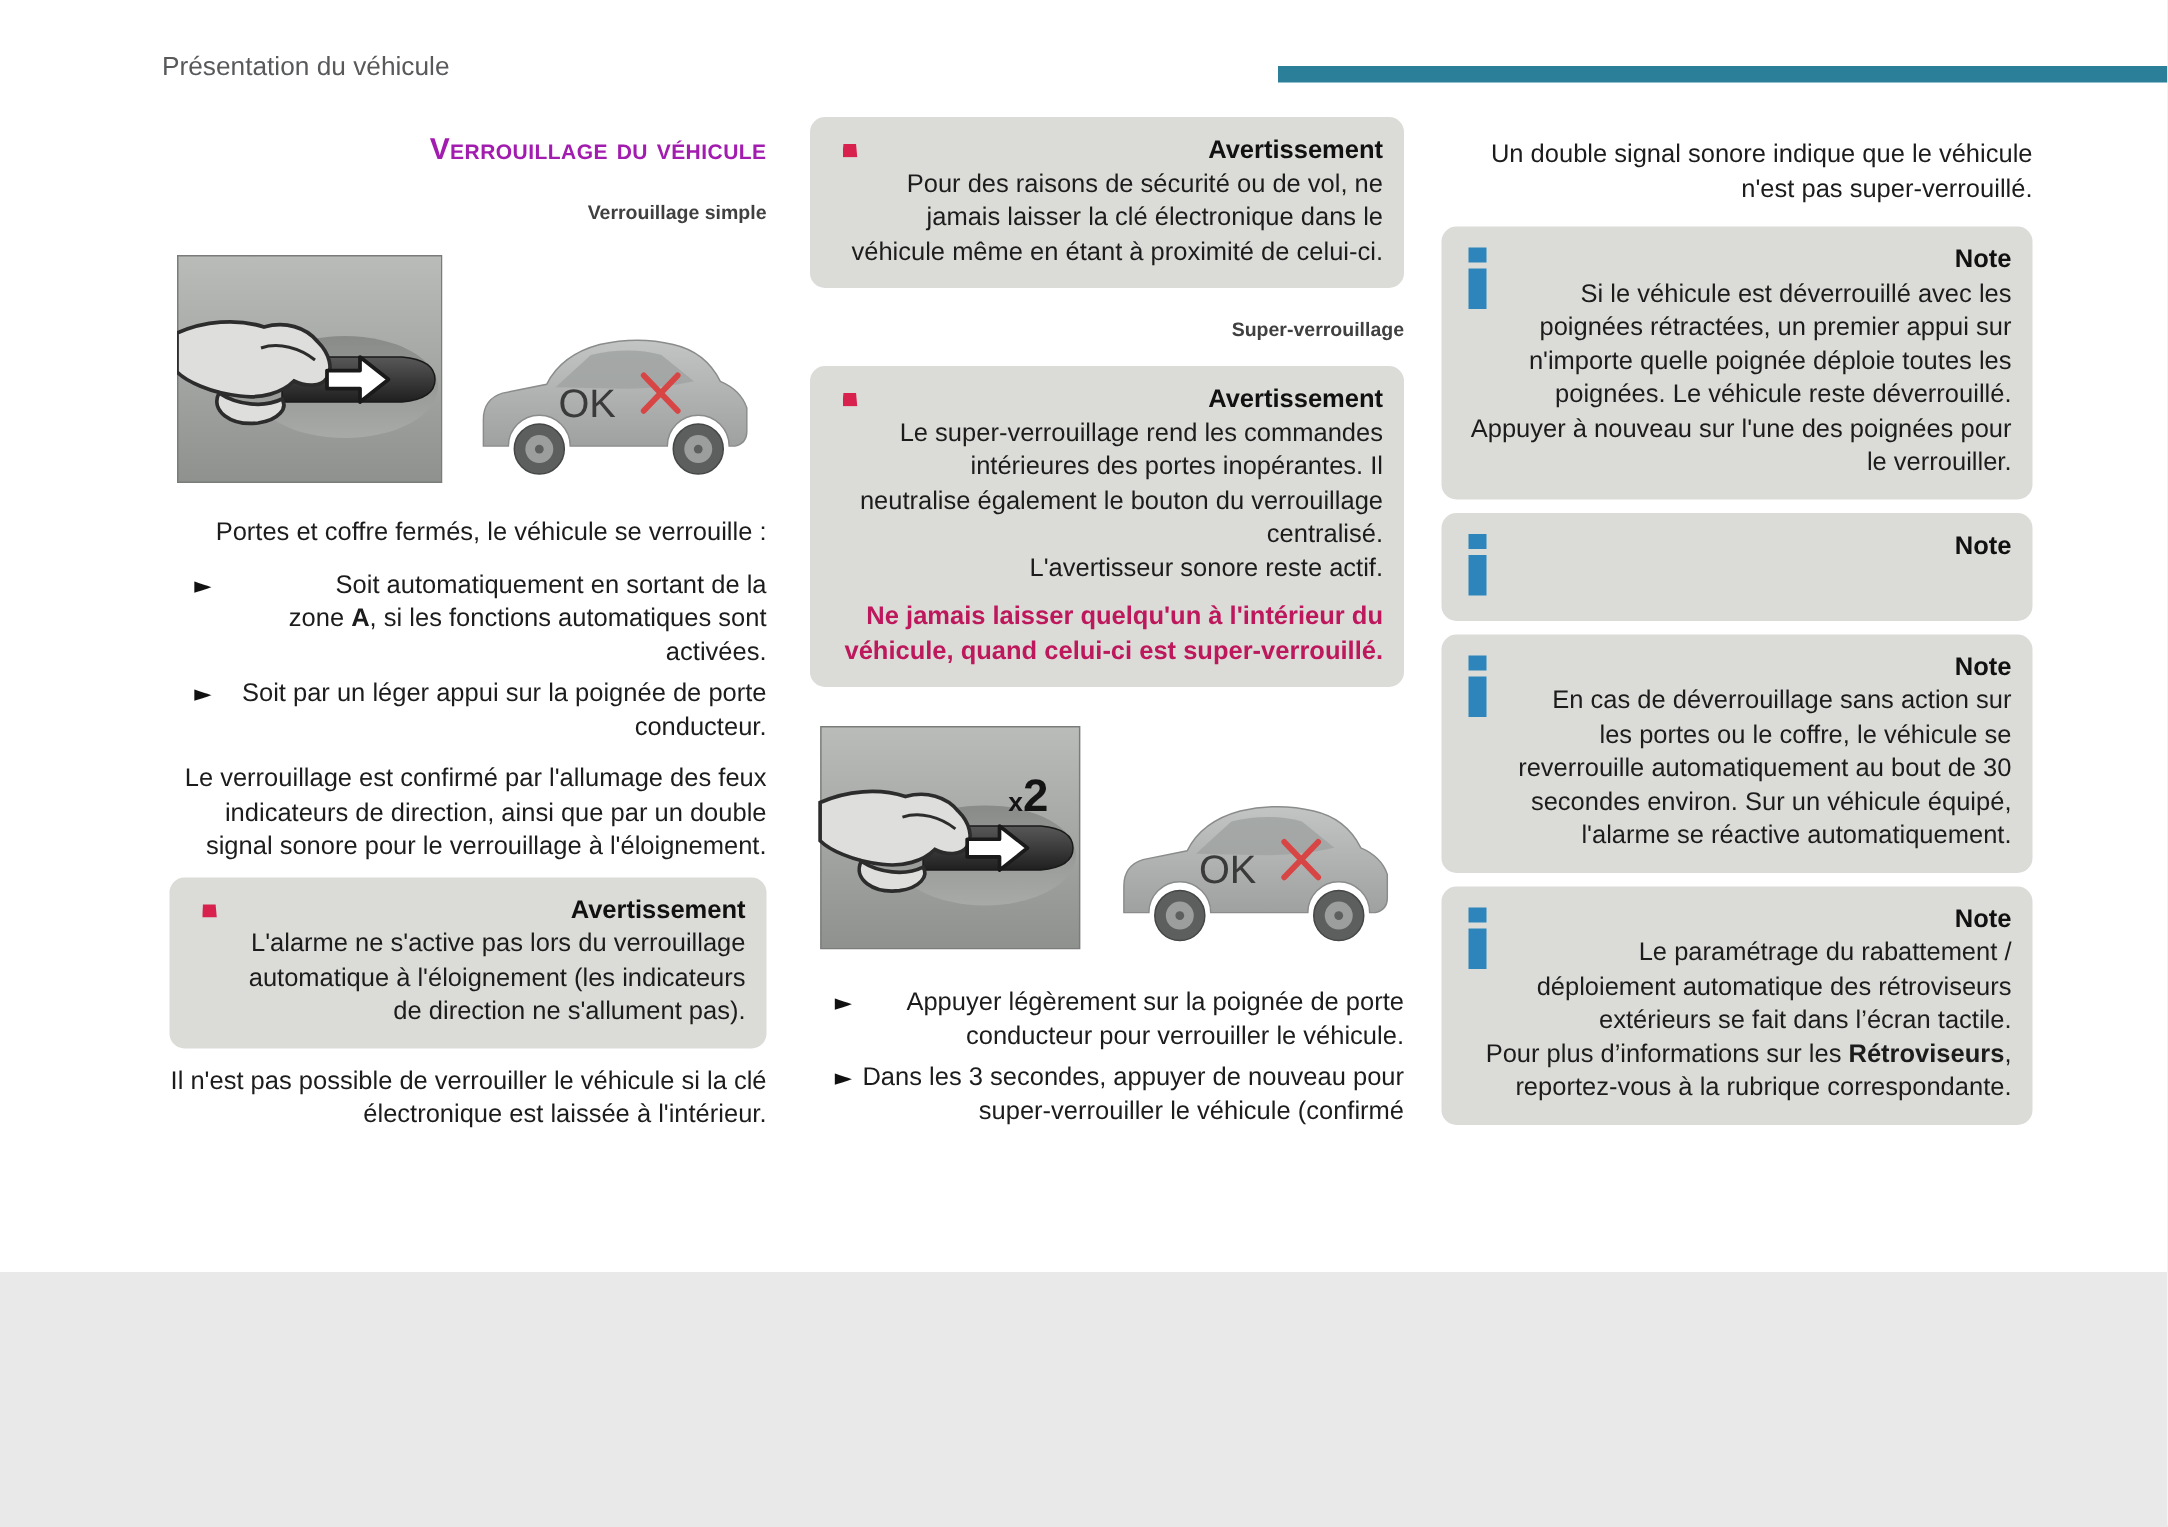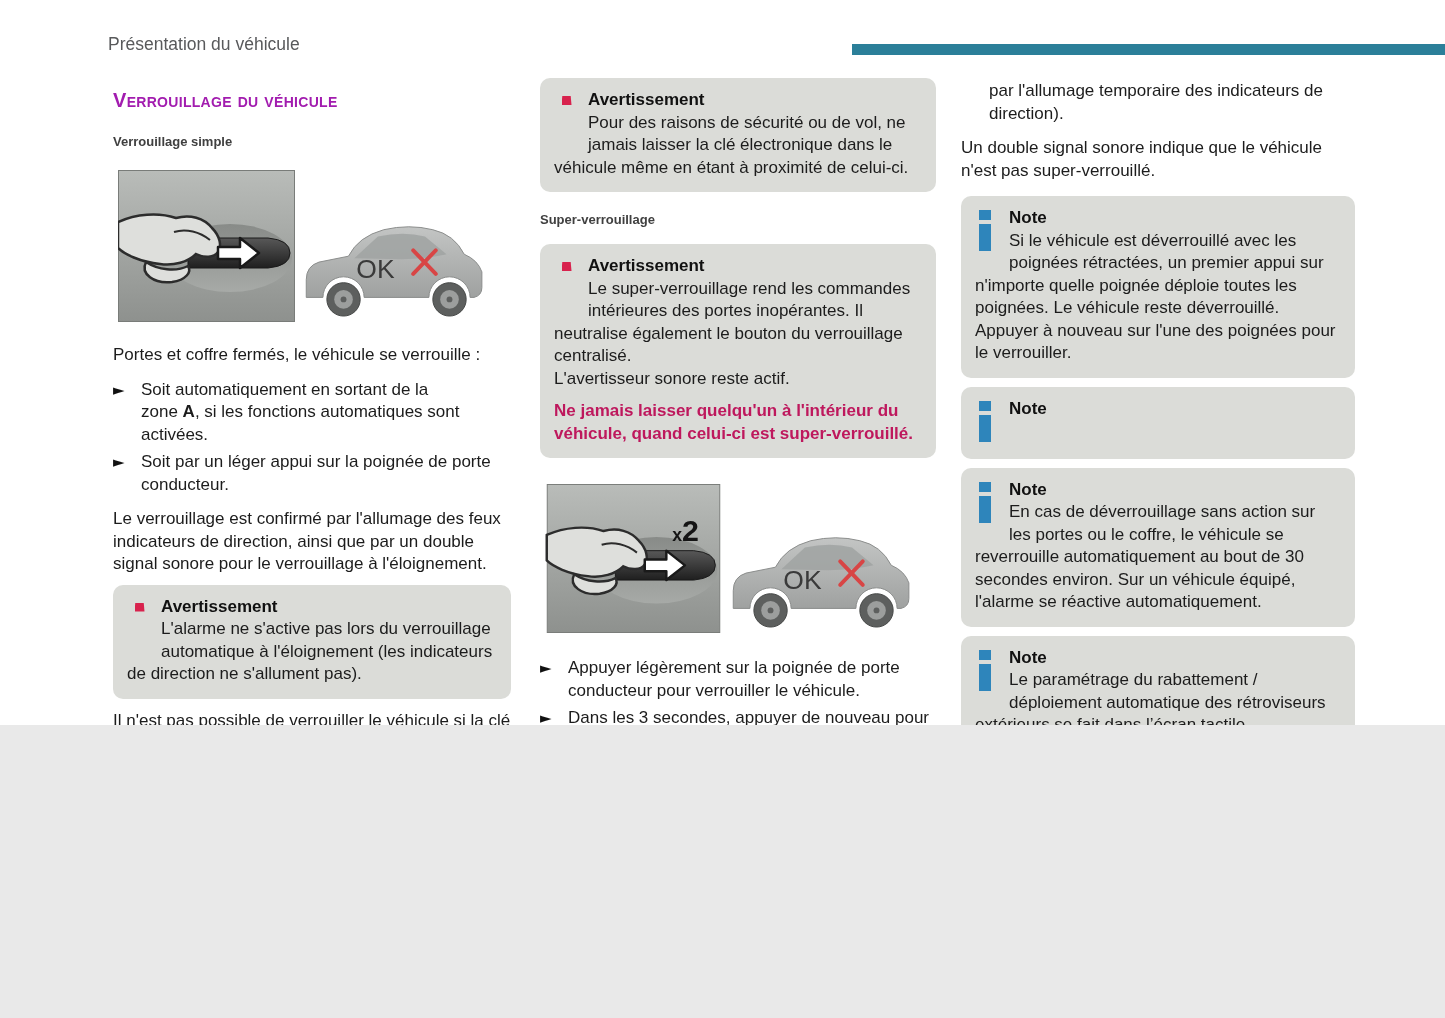--- a/index.html
+++ b/index.html
@@ -1,18 +1,18 @@
 <!DOCTYPE html>
 <html><head>
 <meta charset="utf-8">
 <style>
   html,body{margin:0;padding:0;background:#e9e9e9;}
   .page{
-    position:relative;width:1445px;height:725px;background:#ffffff;
-    font-family:"Liberation Sans",sans-serif;color:#1c1c1c;overflow:hidden;
+    position:relative;width:1445px;height:848px;background:#ffffff;
+    font-family:"Liberation Sans",sans-serif;color:#1c1c1c;overflow:hidden;text-align:right;
   }
   
   .runhead{position:absolute;left:108px;top:34px;font-size:17.5px;color:#58595b;}
   .accent-bar{position:absolute;left:852px;right:0;top:44px;height:11px;background:#2b7f99;}
   .pagenum{position:absolute;left:47px;top:961px;font-size:18px;font-weight:normal;color:#c2410c;}
 
   
   .col{position:absolute;font-size:17px;line-height:22.5px;}
   .col1{left:113px;top:84px;width:398px;}
   .col2{left:540px;top:78px;width:396px;}
@@ -50,21 +50,21 @@
   .wicon .bar{width:13px;height:28px;margin:0 auto;background:#d8224d;
     clip-path:polygon(0 0,100% 0,79% 100%,21% 100%);}
   .wicon .dot{width:10px;height:9px;margin:4px auto 0;background:#d8224d;
     clip-path:polygon(8% 0,92% 0,100% 100%,0 100%);}
   
   .iicon{float:left;width:16px;height:45px;margin:3px 14px 0 4px;}
   .iicon .idot{width:12px;height:10px;background:#2e85bb;}
   .iicon .ibar{width:12px;height:27px;margin-top:4px;background:#2e85bb;}
 
   
-  .figrow{display:flex;align-items:flex-end;gap:4px;margin:16px 0 0 5px;}
+  .figrow{display:flex;align-items:flex-end;gap:20px;margin:16px 0 0 5px;}
   .fig-handle{flex:none;}
   .fig-car{flex:none;margin-bottom:3px;}
   .col2 .figrow{margin-top:26px;margin-bottom:24px;}
   .col1 .figrow{margin-bottom:0;}
 </style>
 </head>
 <body>
 
 <div class="page">
 
@@ -198,21 +198,20 @@
         <span class="btext">Appuyer légèrement sur la poignée de porte conducteur pour verrouiller le véhicule.</span>
       </div>
       <div class="bitem">
         <span class="bmark">►</span>
         <span class="btext">Dans les 3 secondes, appuyer de nouveau pour super-verrouiller le véhicule (confirmé</span>
       </div>
     </div>
   </div>
 
   <div class="col col3">
-    <p class="cont-line">par l'allumage temporaire des indicateurs de direction).</p>
     <p class="para">Un double signal sonore indique que le véhicule n'est pas super-verrouillé.</p>
 
     <div class="gbox note-gap" style="margin-top:14px">
       <span class="iicon">
           <span class="idot" style="display:block"></span>
           <span class="ibar" style="display:block"></span>
         </span>
       <span class="boxtitle">Note</span><br>
       <span>Si le véhicule est déverrouillé avec les poignées rétractées, un premier appui sur n'importe quelle poignée déploie toutes les poignées. Le véhicule reste déverrouillé. Appuyer à nouveau sur l'une des poignées pour le verrouiller.</span>
     </div>

